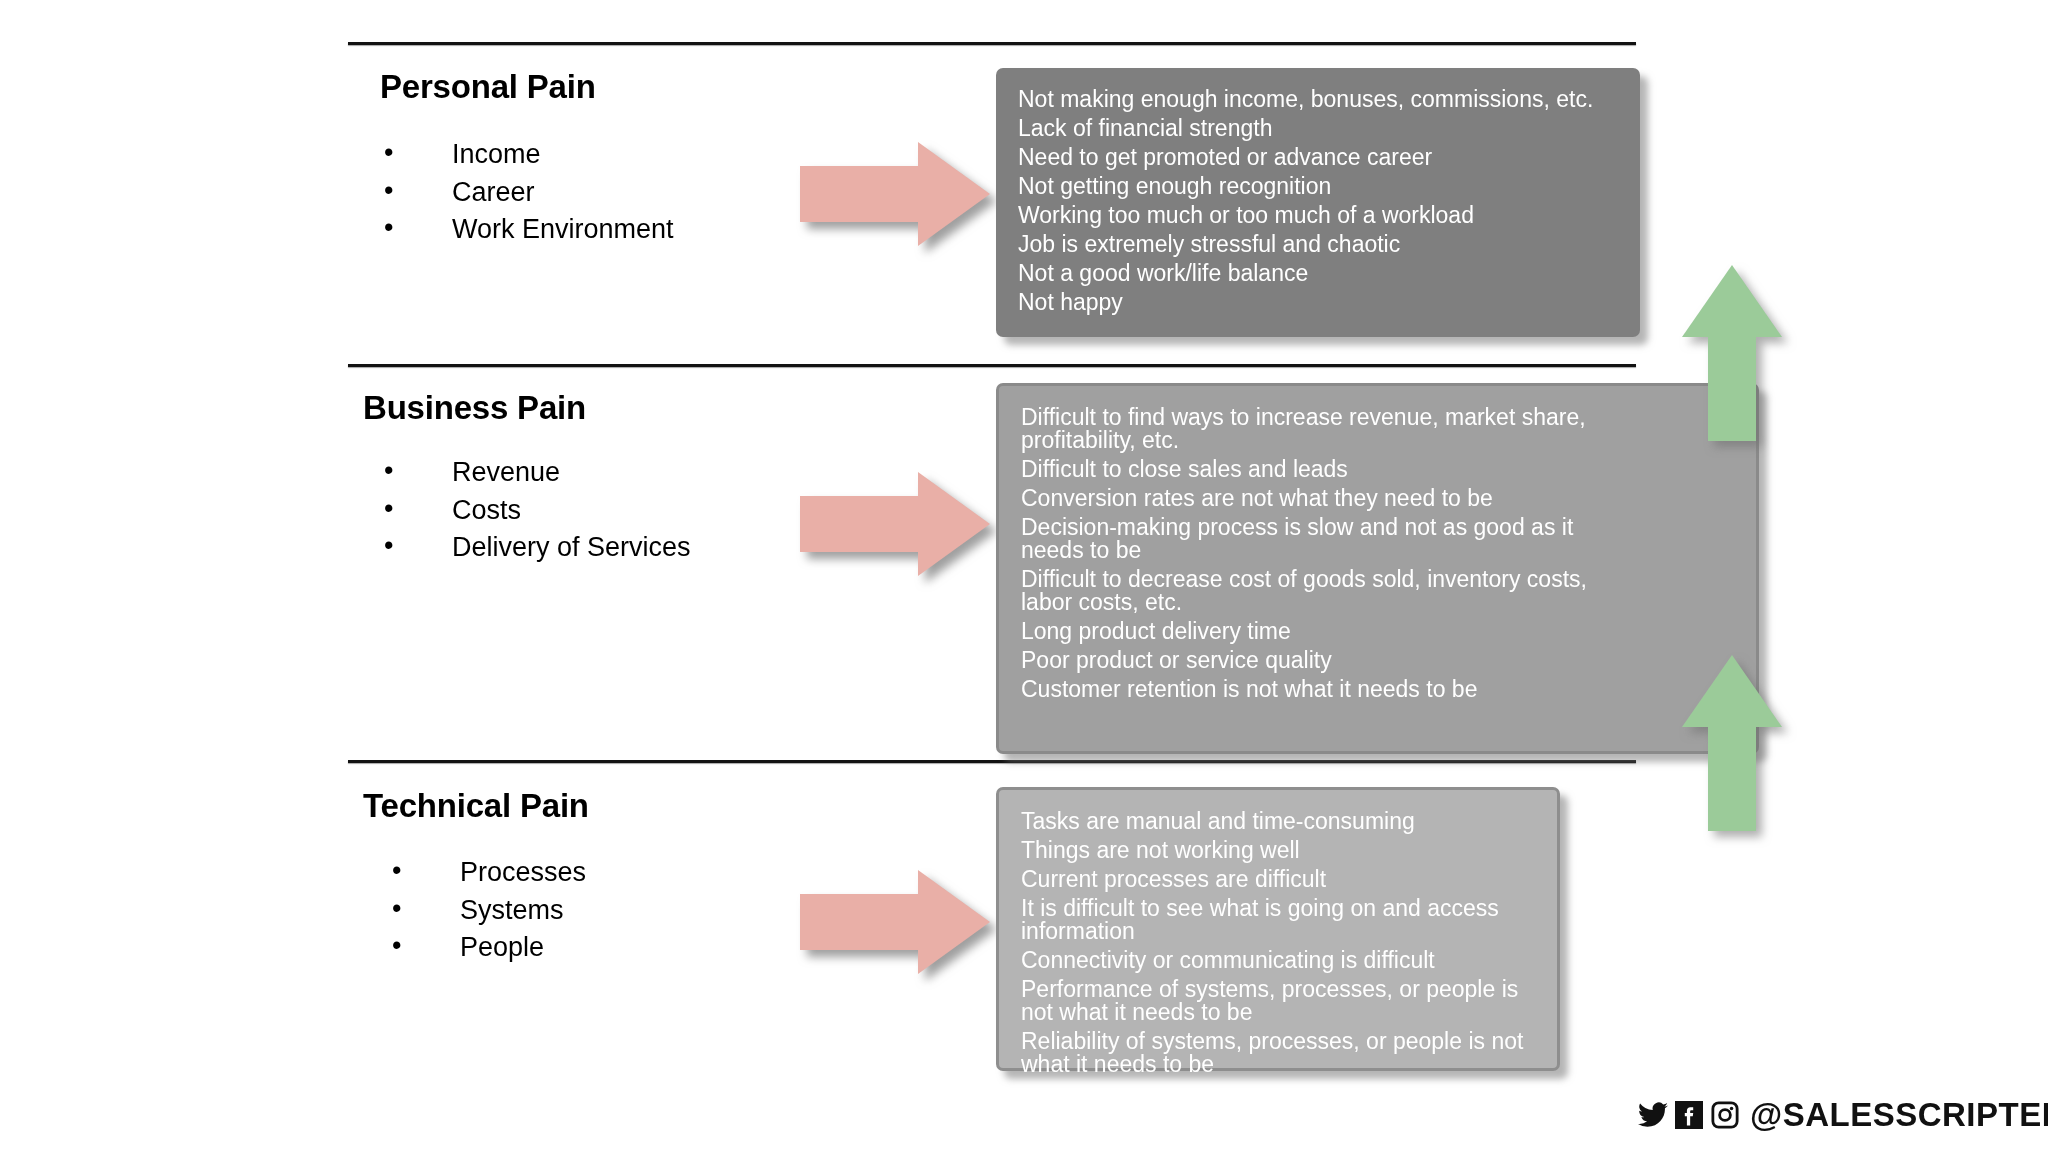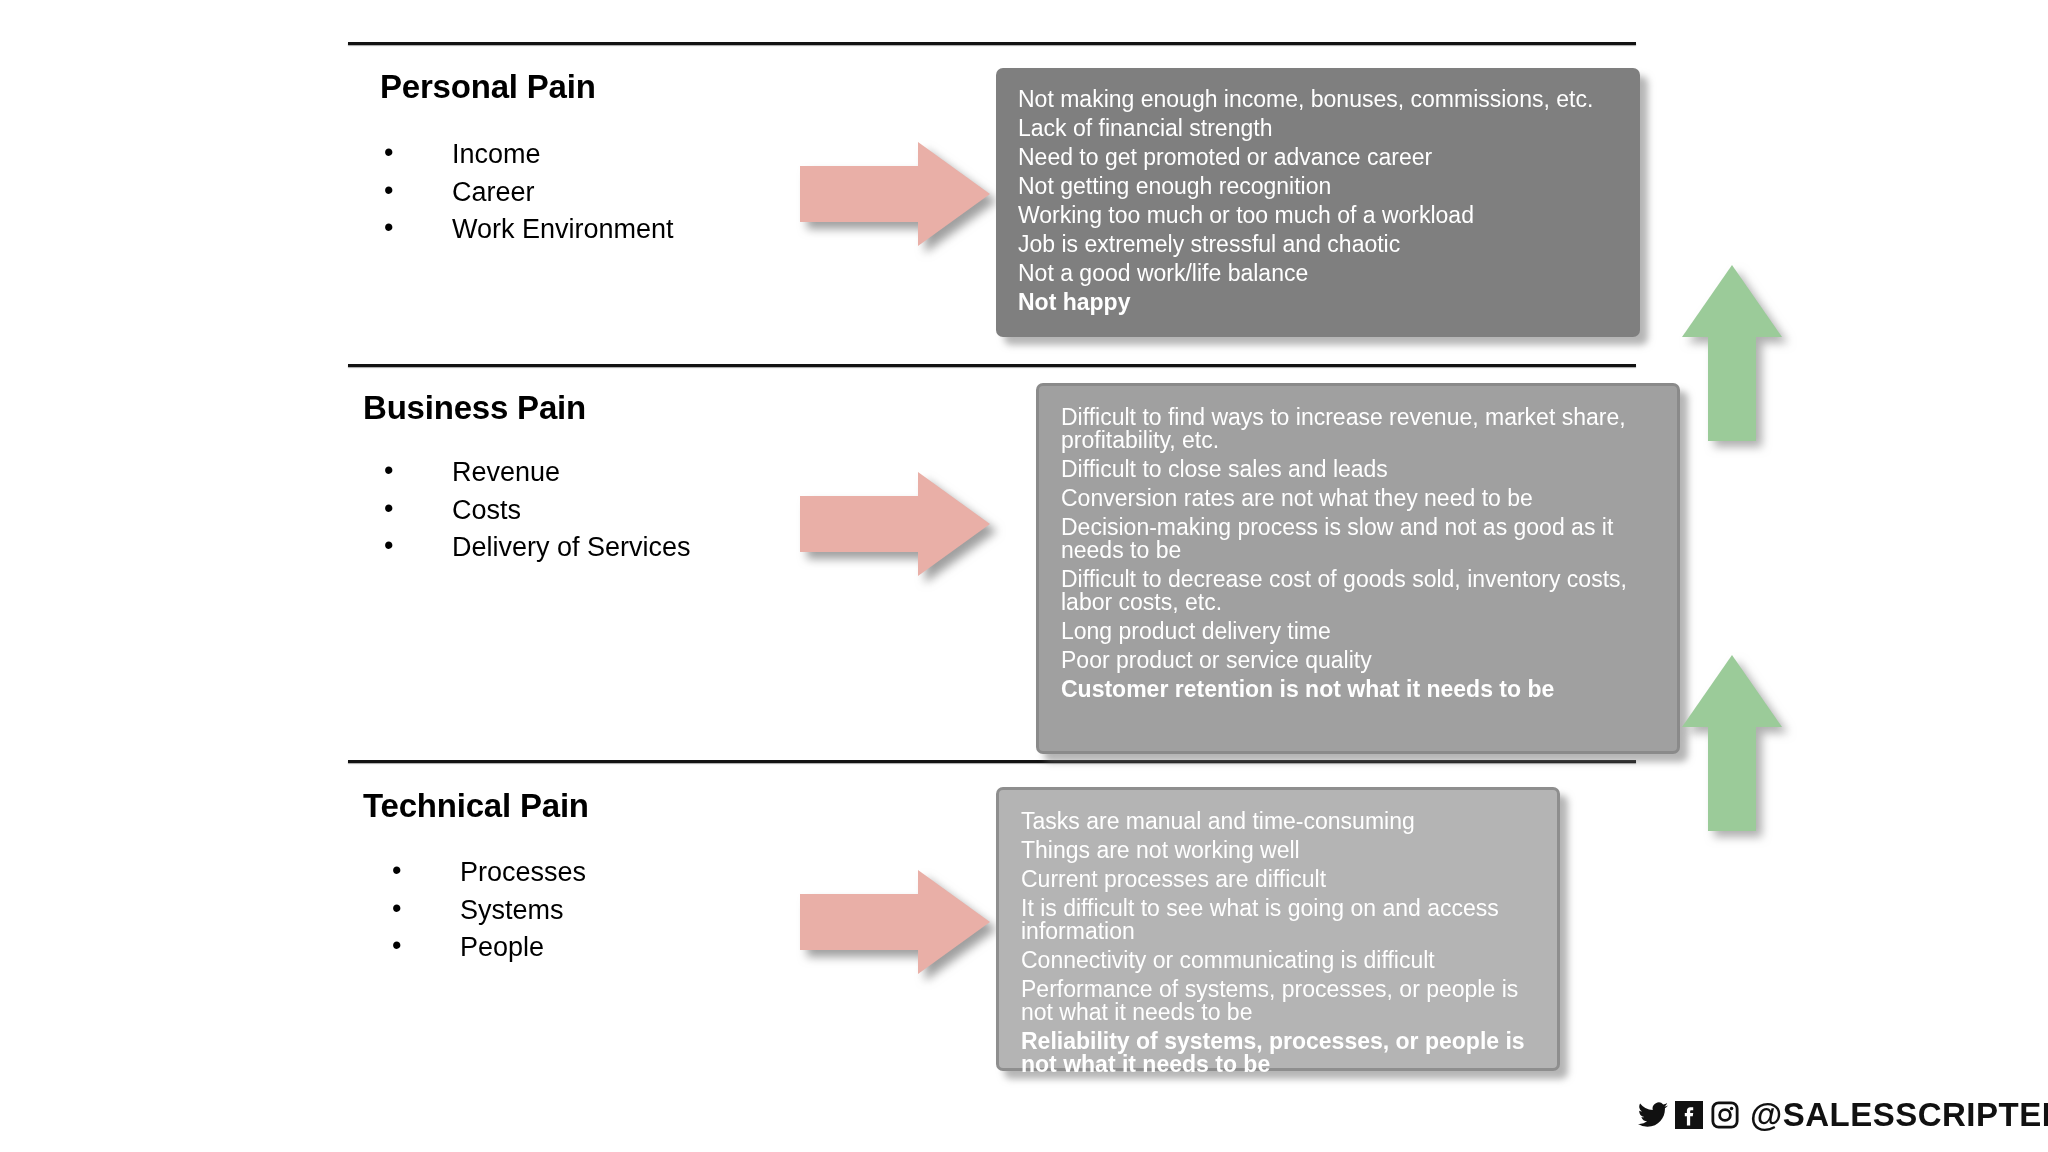--- a/index.html
+++ b/index.html
@@ -142,32 +142,31 @@
     font-size: 23px;
     line-height: 1.0;
     padding: 20px 22px 18px 22px;
     box-shadow: 8px 8px 7px rgba(120,120,120,0.55);
   }
   .gray-box .line {
     display: block;
     margin-bottom: 6px;
     max-width: 605px;
   }
-  .gray-box .line:last-child { margin-bottom: 0; font-weight: bold; }
+  .gray-box .line:last-child { margin-bottom: 0; }
 
   .gb1 {
     left: 996px; top: 68px; width: 644px; height: 269px;
     background: #7F7F7F;
     border: none;
   }
   .gb2 {
-    left: 996px; top: 383px; width: 644px; height: 371px;
+    left: 996px; top: 383px; width: 763px; height: 371px;
     background: #A0A0A0;
     border: 3px solid #8A8A8A;
-    margin-left: 40px;
   }
   .gb3 {
     left: 996px; top: 787px; width: 564px; height: 284px;
     background: #B4B4B4;
     border: 3px solid #8E8E8E;
   }
 
   
   .footer {
     position: absolute;

